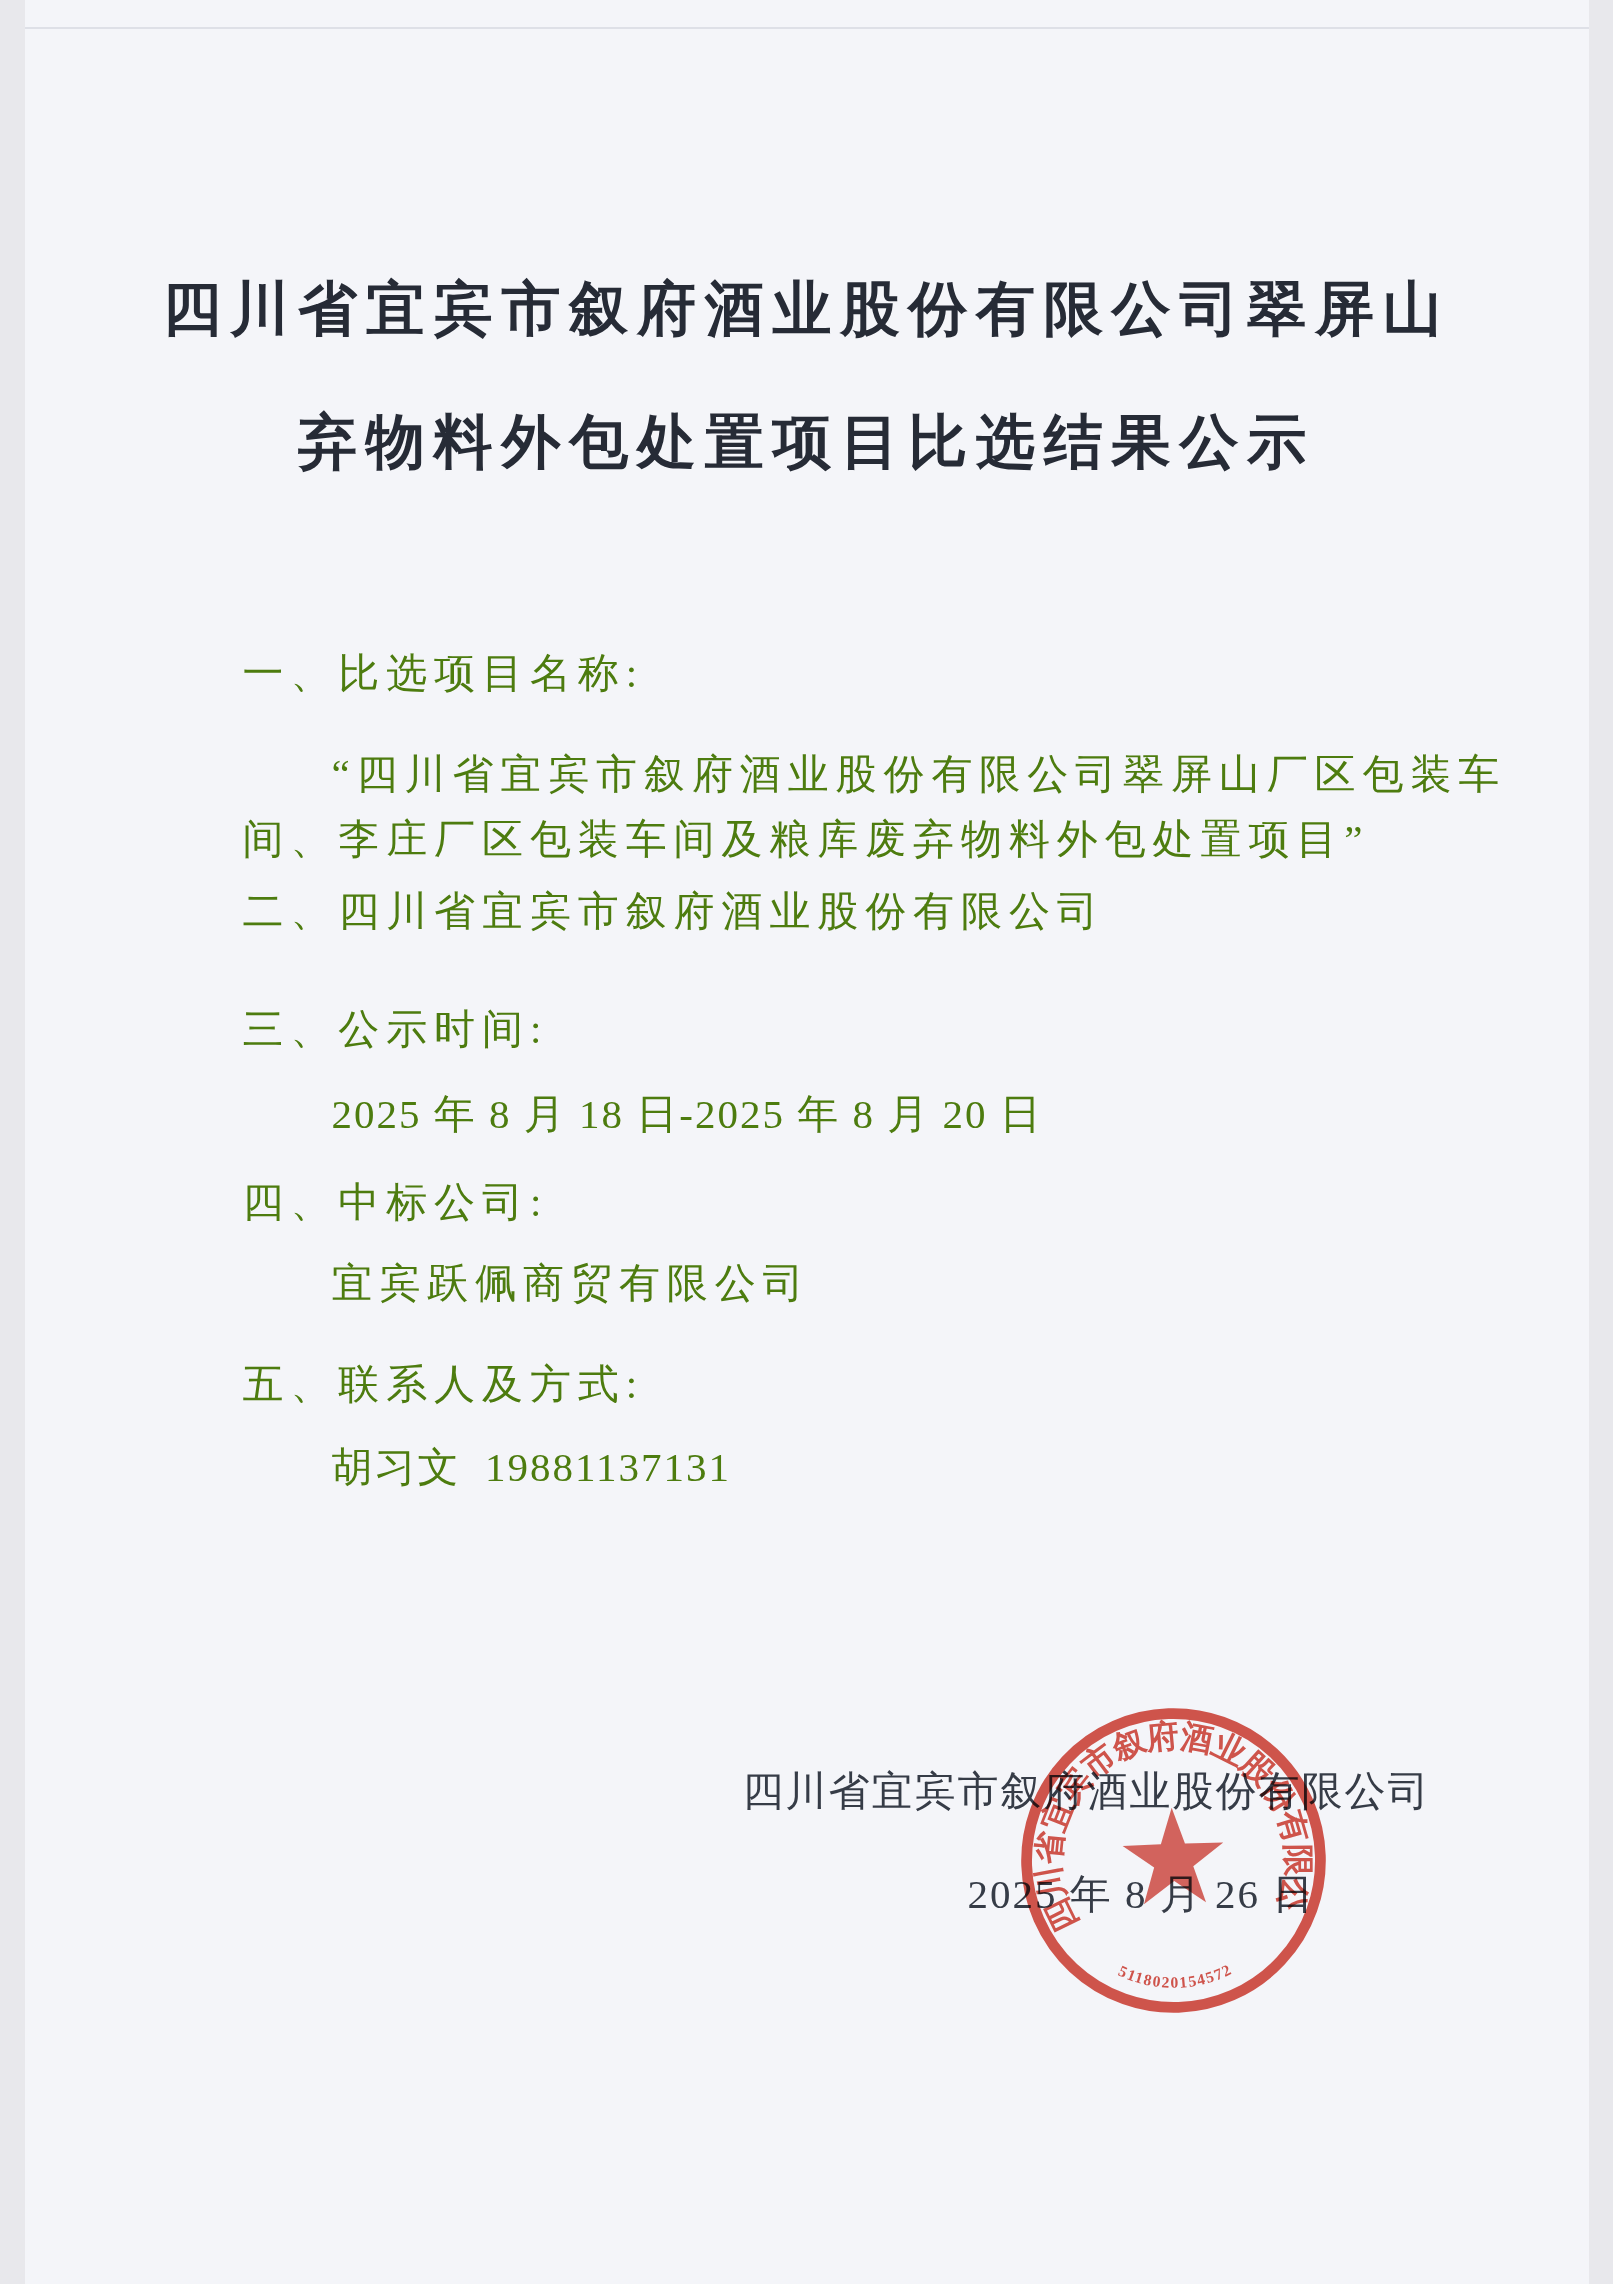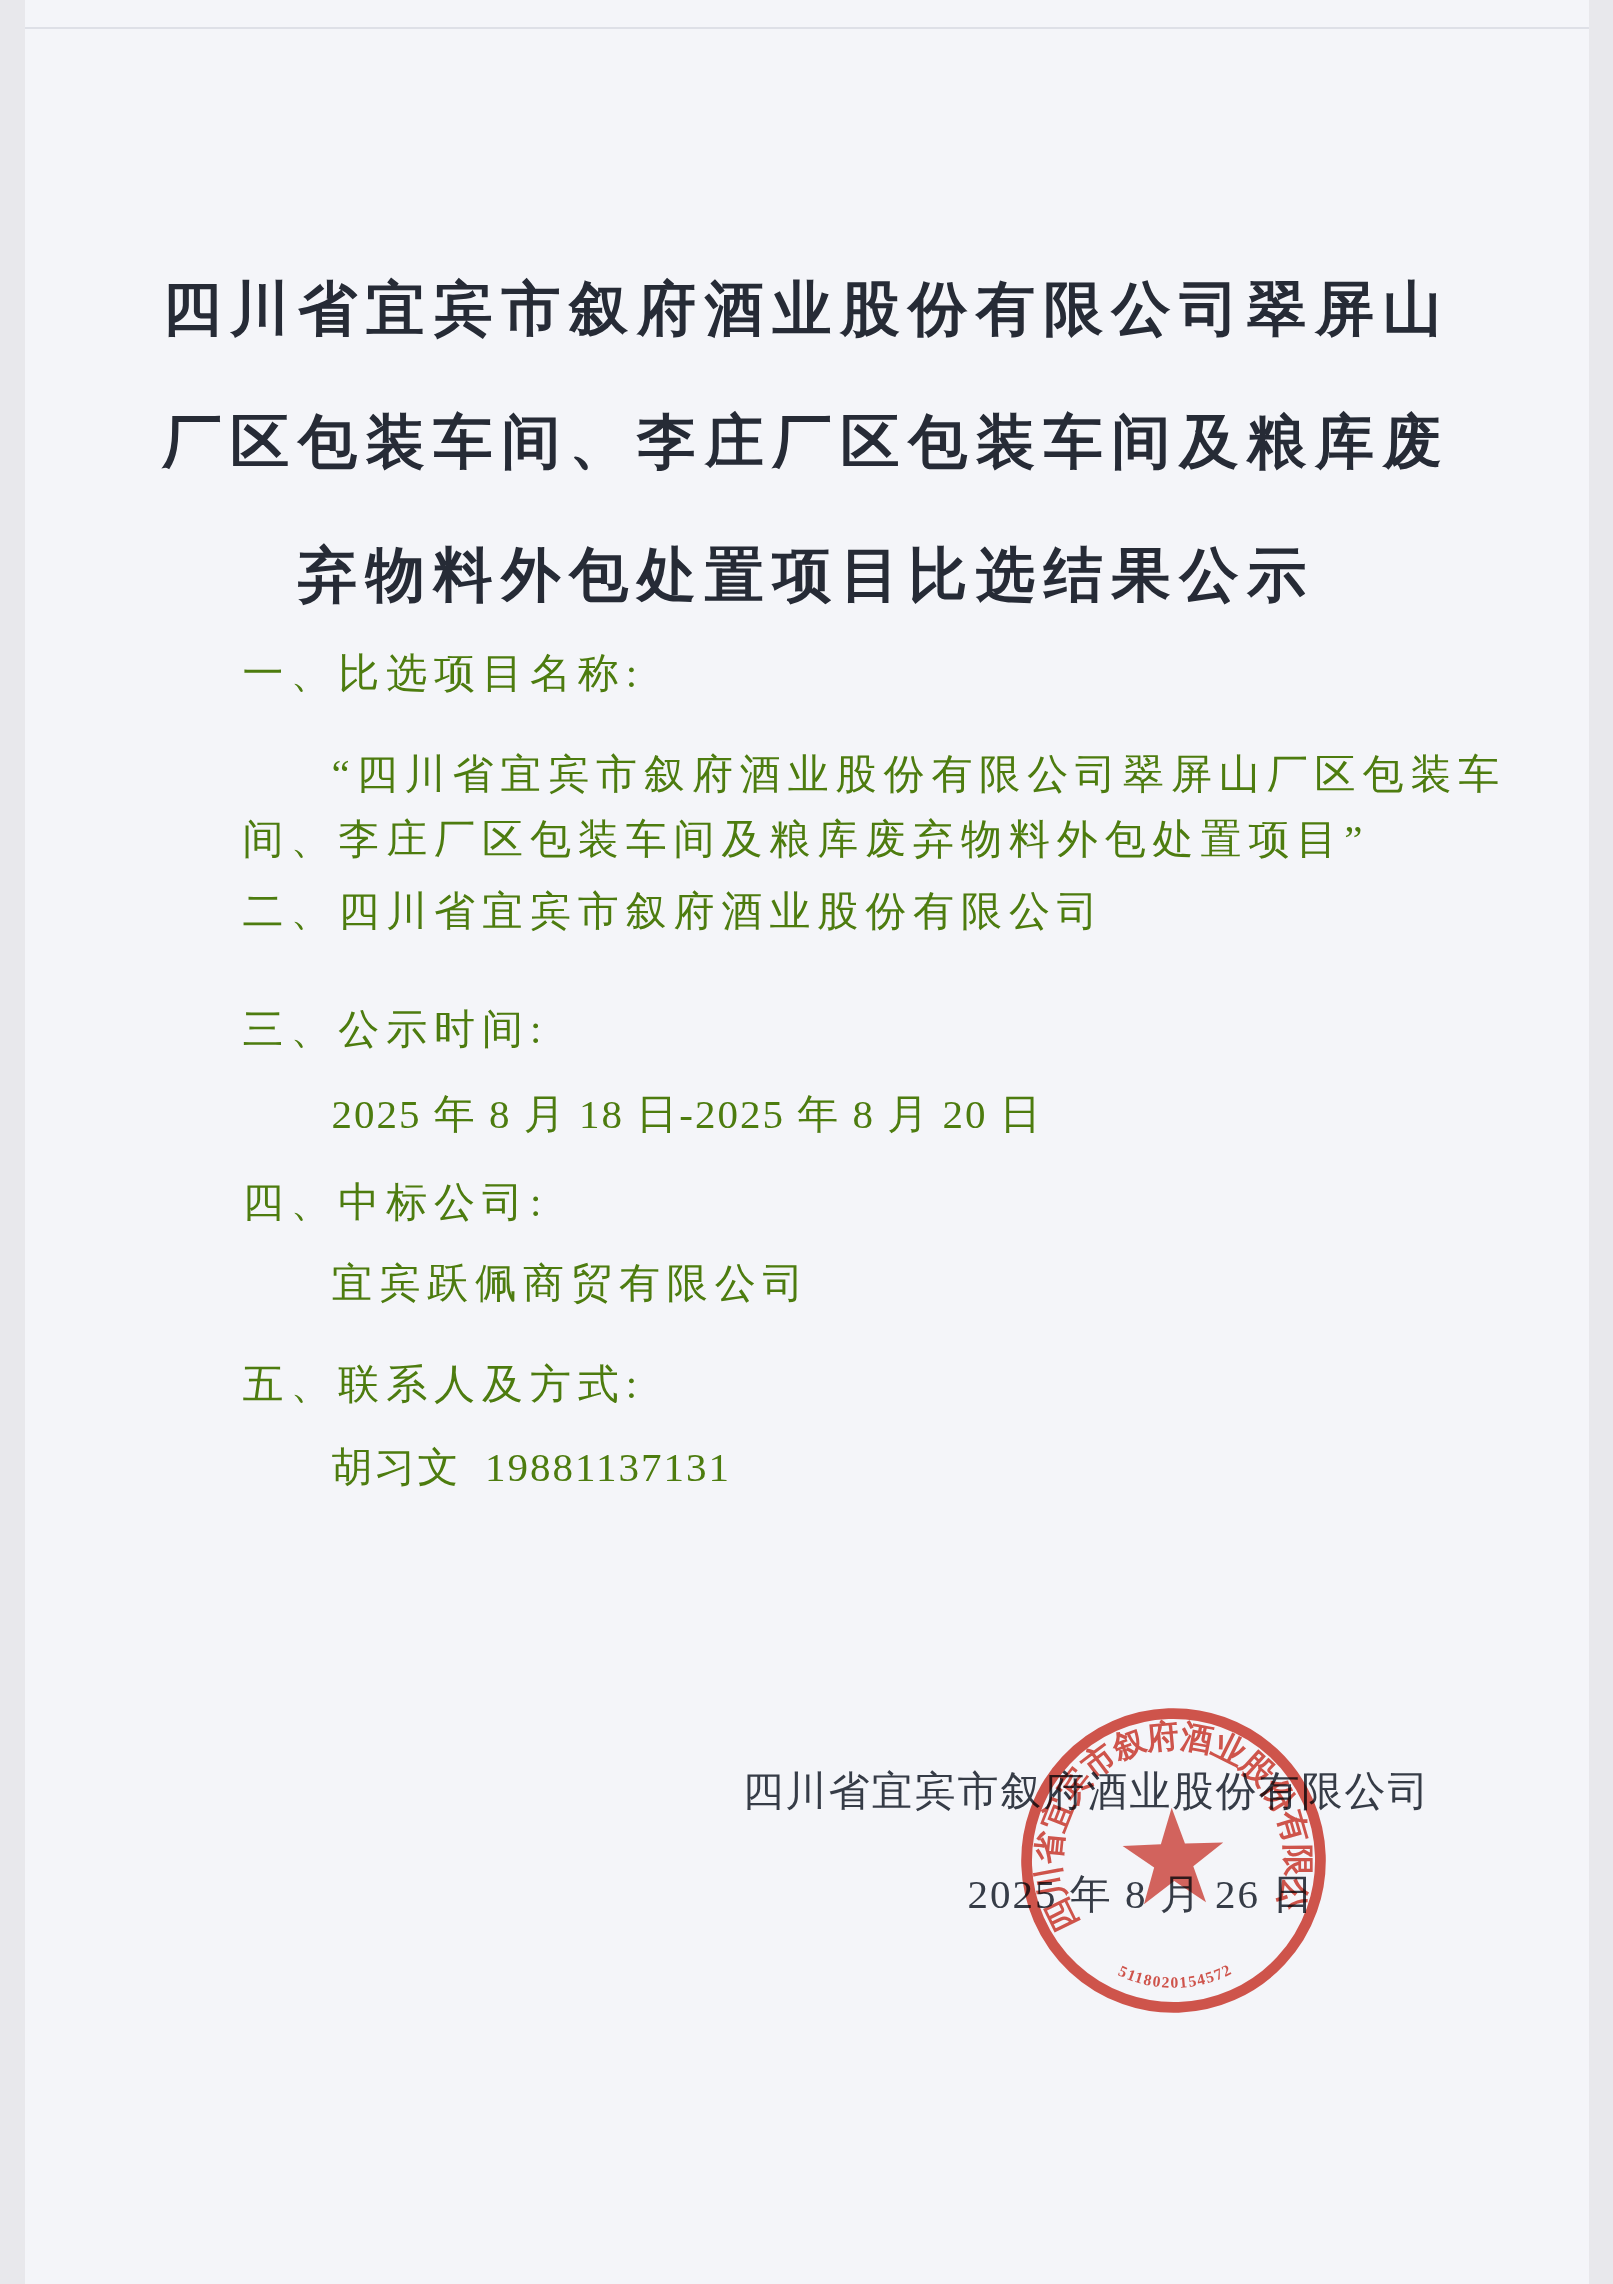--- a/index.html
+++ b/index.html
@@ -71,21 +71,21 @@
     fill: #d5483e;
   }
 </style>
 </head>
 <body>
 
 <div class="page">
 
   <div class="scan-line"></div>
 
-  <div class="title"><div>四川省宜宾市叙府酒业股份有限公司翠屏山</div><div>厂区包装车间、李庄厂区包装车间及粮库废</div><div>弃物料外包处置项目比选结果公示</div></div>
+  <div class="title"><div>四川省宜宾市叙府酒业股份有限公司翠屏山</div><div>弃物料外包处置项目比选结果公示</div></div>
 
   <div class="bline item" style="top:650px">一、比选项目名称:</div>
   <div class="bline para" style="top:751px">“四川省宜宾市叙府酒业股份有限公司翠屏山厂区包装车</div>
   <div class="bline item" style="top:816px">间、李庄厂区包装车间及粮库废弃物料外包处置项目”</div>
   <div class="bline item" style="top:888px">二、四川省宜宾市叙府酒业股份有限公司</div>
   <div class="bline item" style="top:1006px">三、公示时间:</div>
   <div class="bline para nums" style="top:1091px">2025 年 8 月 18 日-2025 年 8 月 20 日</div>
   <div class="bline item" style="top:1179px">四、中标公司:</div>
   <div class="bline para" style="top:1260px">宜宾跃佩商贸有限公司</div>
   <div class="bline item" style="top:1361px">五、联系人及方式:</div>

